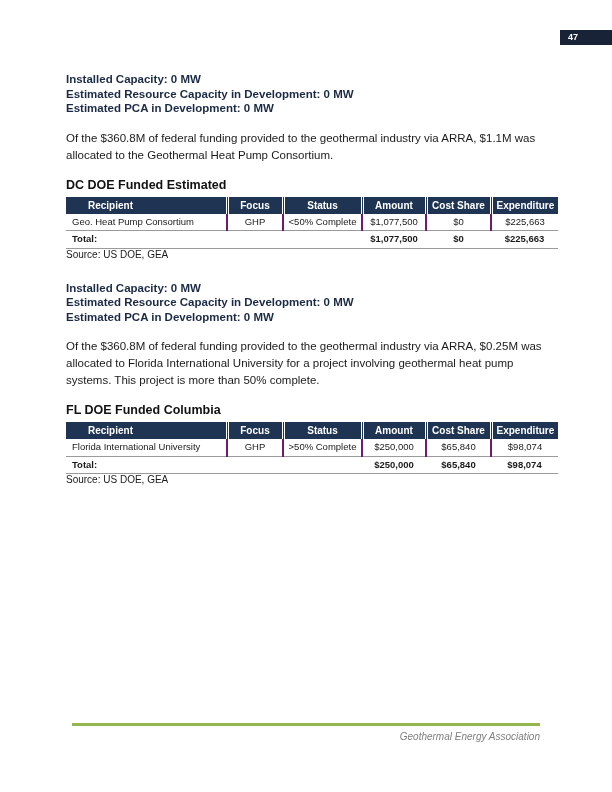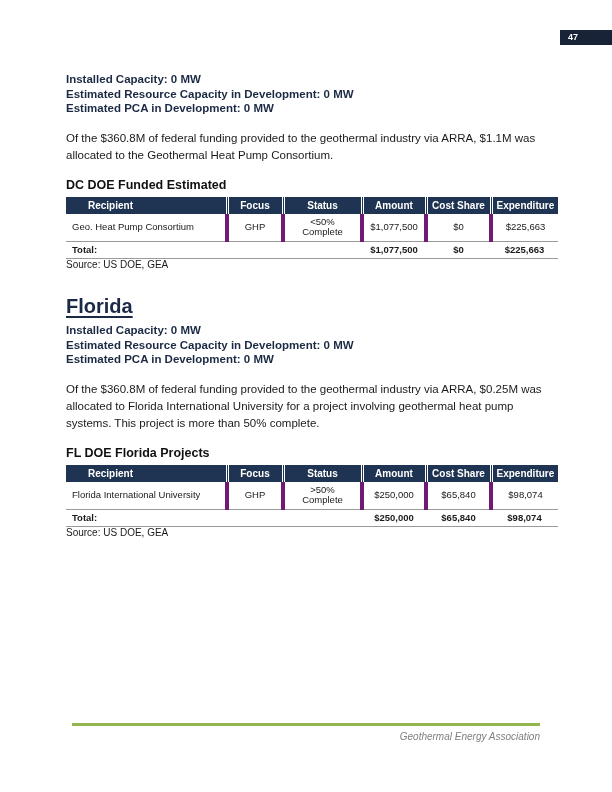--- a/index.html
+++ b/index.html
@@ -81,21 +81,21 @@
   table.projects th.col-recipient { text-align: left; padding-left: 22px; }
   table.projects th + th { border-left: 3px double #ffffff; }
   table.projects td {
     font-size: 9.5px;
     text-align: center;
     padding: 3px 4px;
     line-height: 10.5px;
     color: #1a1a1a;
   }
   tr.data-row td { border-bottom: 1px solid #9a9a9a; }
-  tr.data-row td + td { border-left: 4px solid #701a75; }
+  tr.data-row td + td { border-left: 2px solid #701a75; }
   tr.data-row td.cell-recipient { text-align: left; padding-left: 6px; }
   tr.total-row td { font-weight: bold; border-bottom: 1px solid #9a9a9a; }
   tr.total-row td.cell-recipient { text-align: left; padding-left: 6px; }
   .source-note {
     margin-top: 0;
     font-size: 10px;
     font-weight: normal;
     color: #1a1a1a;
   }
   .section + .section { margin-top: 21px; }
@@ -166,26 +166,25 @@
             <td>$1,077,500</td>
             <td>$0</td>
             <td>$225,663</td>
           </tr>
         </tbody>
       </table>
       <div class="source-note">Source: US DOE, GEA</div>
     </div>
 
     <div class="section">
-      <h2><span class="section-title">Florida</span></h2>
       <div class="stat-line">Installed Capacity: 0 MW</div>
       <div class="stat-line">Estimated Resource Capacity in Development: 0 MW</div>
       <div class="stat-line">Estimated PCA in Development: 0 MW</div>
       <p class="paragraph">Of the $360.8M of federal funding provided to the geothermal industry via ARRA, $0.25M was allocated to Florida International University for a project involving geothermal heat pump systems.  This project is more than 50% complete.</p>
-      <div class="table-title">FL DOE Florida Projects</div>
+      <div class="table-title">FL DOE Funded Columbia</div>
       <table class="projects">
         <colgroup>
           <col style="width:161px">
             <col style="width:56px">
             <col style="width:79px">
           <col style="width:64px">
             <col style="width:65px">
             <col style="width:67px">
         </colgroup>
         <thead>

